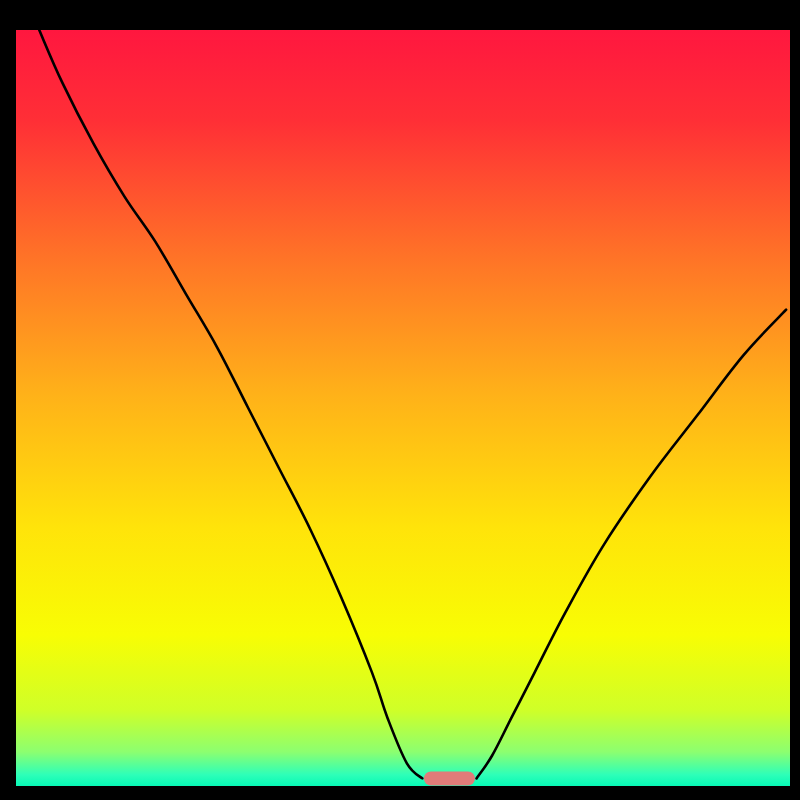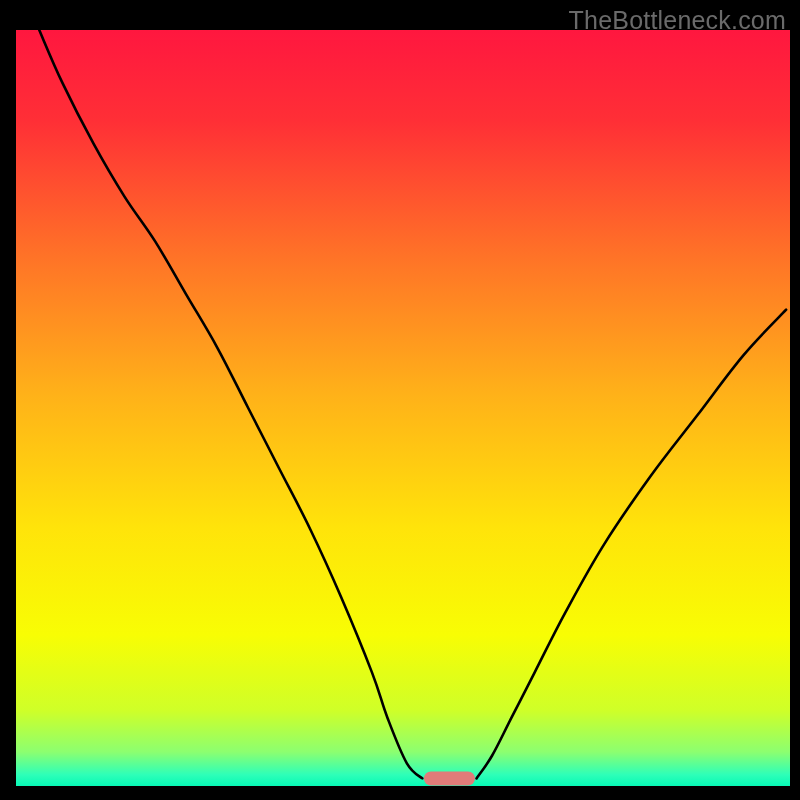--- a/index.html
+++ b/index.html
@@ -51,15 +51,14 @@
     </defs>
 
     <rect id="plot-rect" fill="url(#bg-grad)" x="16" y="30" width="774" height="756"></rect>
 
     <path id="curve-left" fill="none" stroke="#000000" stroke-width="2.6" stroke-linecap="round" d="M 39.22 30 C 43.3996 39.52559999999999, 52.687599999999996 62.50799999999997, 62.44 82.91999999999996 C 72.19239999999999 103.33199999999995, 82.2544 122.98799999999999, 93.4 143.39999999999998 C 104.54560000000001 163.81199999999998, 113.21440000000001 178.62959999999993, 124.36000000000001 196.31999999999994 C 135.50560000000002 214.01039999999995, 144.1744 223.98960000000005, 155.32 241.68000000000006 C 166.4656 259.3704000000001, 175.1344 275.54879999999997, 186.28 294.59999999999997 C 197.4256 313.65119999999996, 206.0944 327.10800000000006, 217.24 347.52000000000004 C 228.3856 367.932, 237.0544 386.2272, 248.2 408 C 259.3456 429.7728, 268.0144 446.7072, 279.16 468.48 C 290.3056 490.25280000000004, 298.9744 505.82640000000004, 310.12 528.96 C 321.2656 552.0936, 329.9344 571.1448, 341.08 597 C 352.2256 622.8552, 363.68080000000003 650.8272000000001, 372.04 672.6 C 380.3992 694.3728, 381.25059999999996 701.6304, 387.52 717.96 C 393.7894 734.2896000000001, 400.6006 752.4336000000001, 406.87 763.32 C 413.1394 774.2064, 419.5636 775.7184000000001, 422.35 778.44"></path>
     <path id="curve-right" fill="none" stroke="#000000" stroke-width="2.6" stroke-linecap="round" d="M 476.53 778.44 C 479.3164 774.3576, 485.7406 766.6464, 492.01 755.76 C 498.2794 744.8736, 503.6974 732.9288, 511.36 717.96 C 519.0226 702.9912, 524.8276000000001 691.6512, 534.58 672.6 C 544.3324 653.5488, 553.0011999999999 635.2536, 565.54 612.12 C 578.0788 588.9864, 588.9148 568.5744, 604.24 544.0799999999999 C 619.5652 519.5855999999999, 633.9616 499.1736, 650.68 476.04 C 667.3983999999999 452.9064, 680.4016 437.3328, 697.12 415.56 C 713.8384 393.7872, 727.5382 374.13120000000004, 743.56 355.08000000000004 C 759.5817999999999 336.02880000000005, 778.4674 317.8848, 786.13 309.71999999999997"></path>
 
     <rect id="marker-pill" rx="7" ry="7" x="423.898" y="771.44" width="51.083999999999946" height="14" fill="#e17b79"></rect>
   </svg>
 
-  <div class="attribution">TheBottleneck.com</div>
 
 </div>
 
 </body></html>

